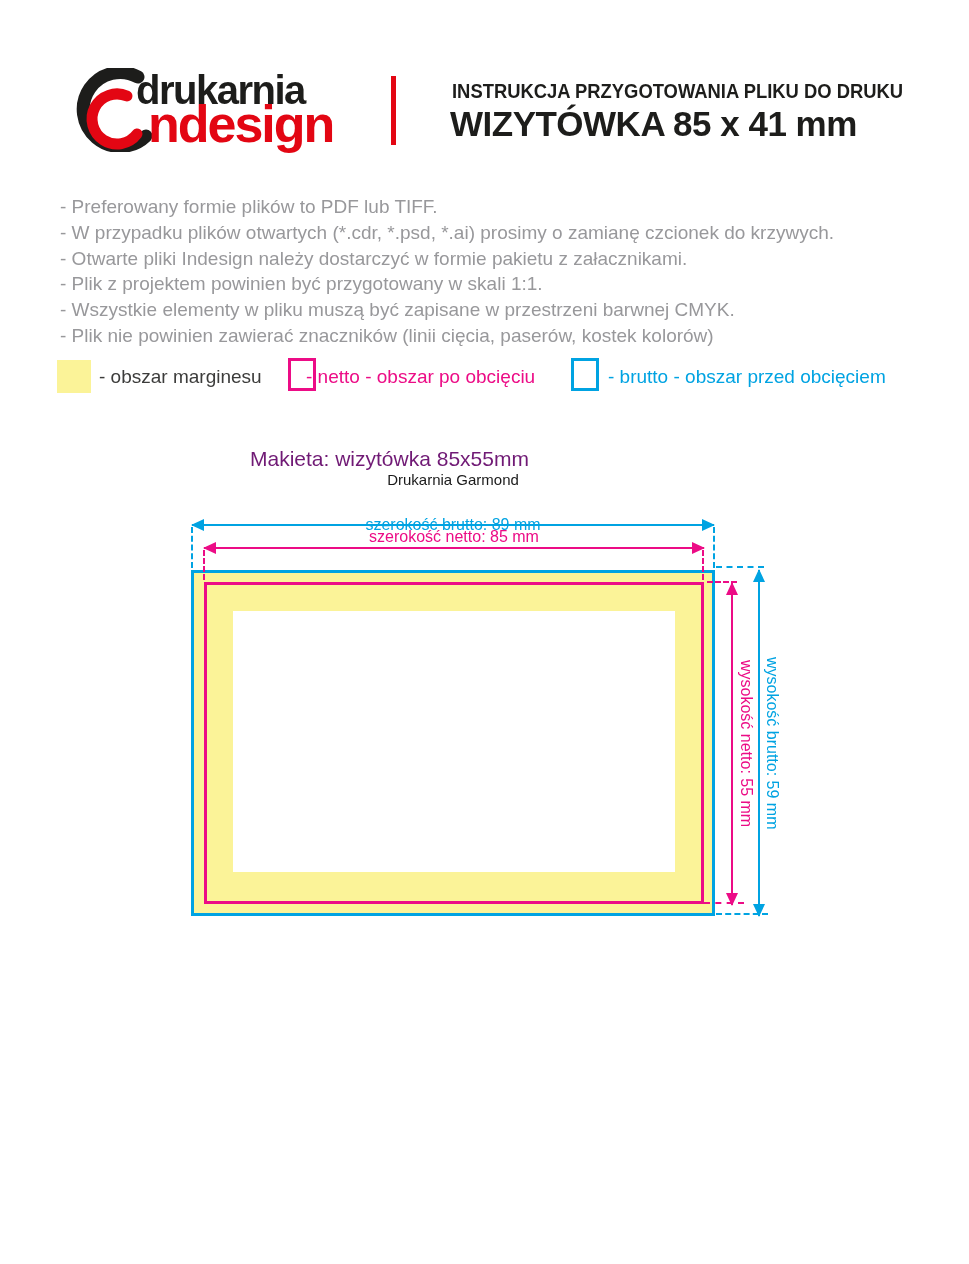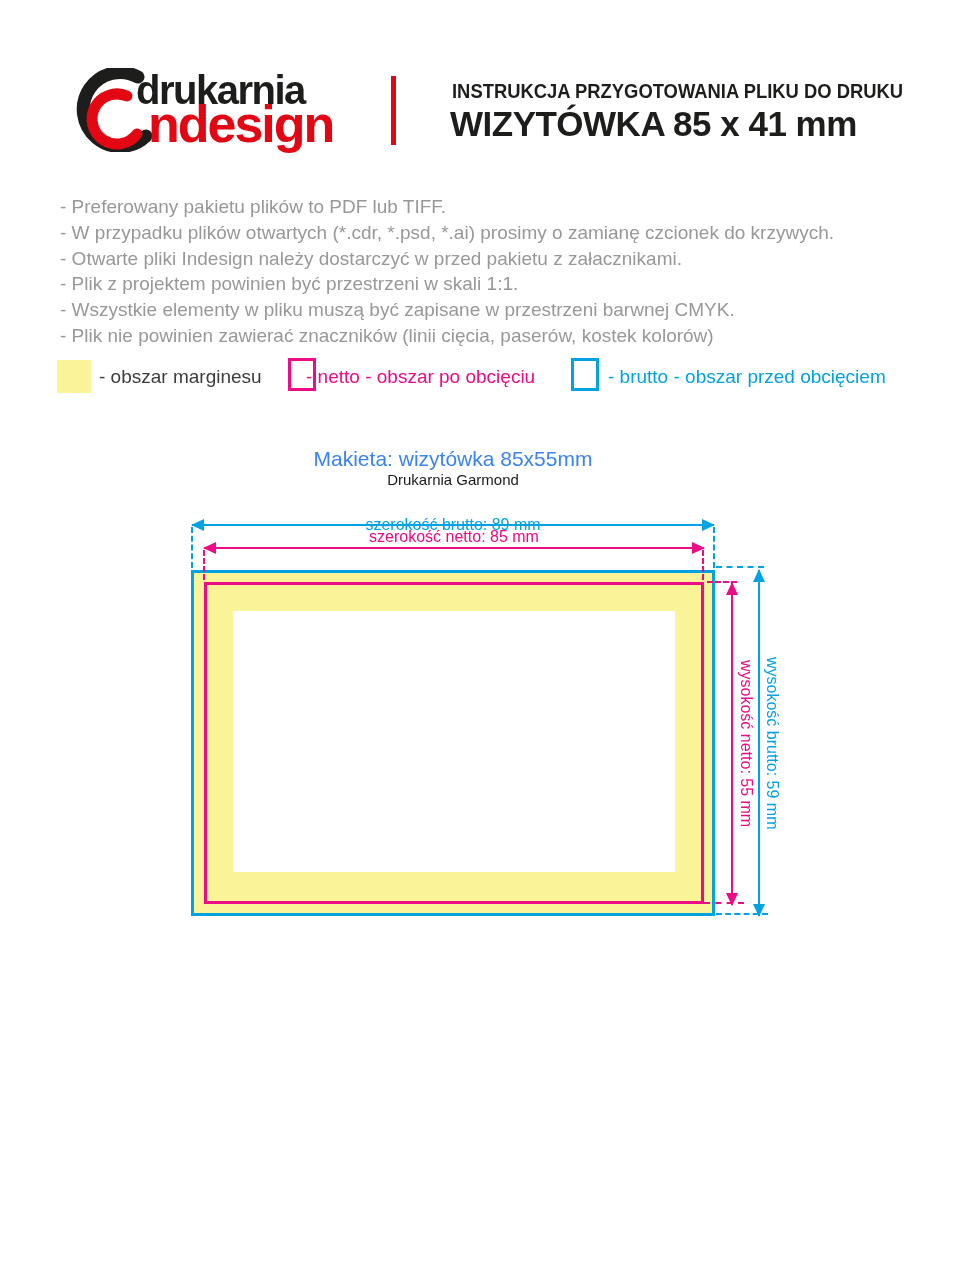--- a/index.html
+++ b/index.html
@@ -30,22 +30,22 @@
   
   .sw-yellow{position:absolute;left:57px;top:360px;width:34px;height:33px;background:var(--yellow);}
   .lg-label{position:absolute;font-size:19px;white-space:nowrap;}
   .lg-margin{left:99px;top:366px;color:#3C3C3B;}
   .sw-netto{position:absolute;left:288px;top:358px;width:28px;height:33px;border:3px solid var(--magenta);background:#fff;}
   .lg-netto{left:306px;top:366px;color:var(--magenta);}
   .sw-brutto{position:absolute;left:571px;top:358px;width:28px;height:33px;border:3px solid var(--cyan);background:#fff;}
   .lg-brutto{left:608px;top:366px;color:var(--cyan);}
 
   
-  .mk-title{position:absolute;left:250px;top:447px;width:406px;text-align:center;
-    font-size:21px;color:#3b82f6;}
+  .mk-title{position:absolute;left:250px;top:447px;width:406px;text-align:left;
+    font-size:21px;color:#701a75;}
   .mk-sub{position:absolute;left:250px;top:471px;width:406px;text-align:center;
     font-size:15px;color:#1a1a1a;}
 
   
   .rect-brutto{position:absolute;left:191px;top:570px;width:524px;height:346px;
     border:3px solid var(--cyan);background:var(--yellow);}
   .rect-netto{position:absolute;left:204px;top:582px;width:500px;height:322px;
     border:3px solid var(--magenta);background:transparent;}
   .rect-safe{position:absolute;left:233px;top:611px;width:442px;height:261px;background:#fff;}
 
@@ -93,24 +93,24 @@
     <path d="M80,9 A37,37 0 1 0 88,68" fill="none" stroke="#1D1D1B" stroke-width="13" stroke-linecap="round"></path>
     <path d="M69,28 A25,25 0 1 0 79,66" fill="none" stroke="#E30613" stroke-width="11" stroke-linecap="round"></path>
   </svg>
   <div class="logo-drukarnia">drukarnia</div>
   <div class="logo-garmond">Indesign</div>
   <div class="hdr-divider"></div>
   <div class="hdr-sub">INSTRUKCJA PRZYGOTOWANIA PLIKU DO DRUKU</div>
   <div class="hdr-title">WIZYTÓWKA 85 x 41 mm</div>
 
   <div class="instructions">
-    <div class="instr">- Preferowany pakietu plików to PDF lub TIFF.</div>
+    <div class="instr">- Preferowany formie plików to PDF lub TIFF.</div>
     <div class="instr">- W przypadku plików otwartych (*.cdr, *.psd, *.ai) prosimy o zamianę czcionek do krzywych.</div>
-    <div class="instr">- Otwarte pliki Indesign należy dostarczyć w przed pakietu z załacznikami.</div>
-    <div class="instr">- Plik z projektem powinien być przestrzeni w skali 1:1.</div>
+    <div class="instr">- Otwarte pliki Indesign należy dostarczyć w formie pakietu z załacznikami.</div>
+    <div class="instr">- Plik z projektem powinien być przygotowany w skali 1:1.</div>
     <div class="instr">- Wszystkie elementy w pliku muszą być zapisane w przestrzeni barwnej CMYK.</div>
     <div class="instr">- Plik nie powinien zawierać znaczników (linii cięcia, paserów, kostek kolorów)</div>
   </div>
 
   <div class="sw-yellow"></div>
   <div class="lg-label lg-margin">- obszar marginesu</div>
   <div class="sw-netto"></div>
   <div class="lg-label lg-netto">- netto - obszar po obcięciu</div>
   <div class="sw-brutto"></div>
   <div class="lg-label lg-brutto">- brutto - obszar przed obcięciem</div>

